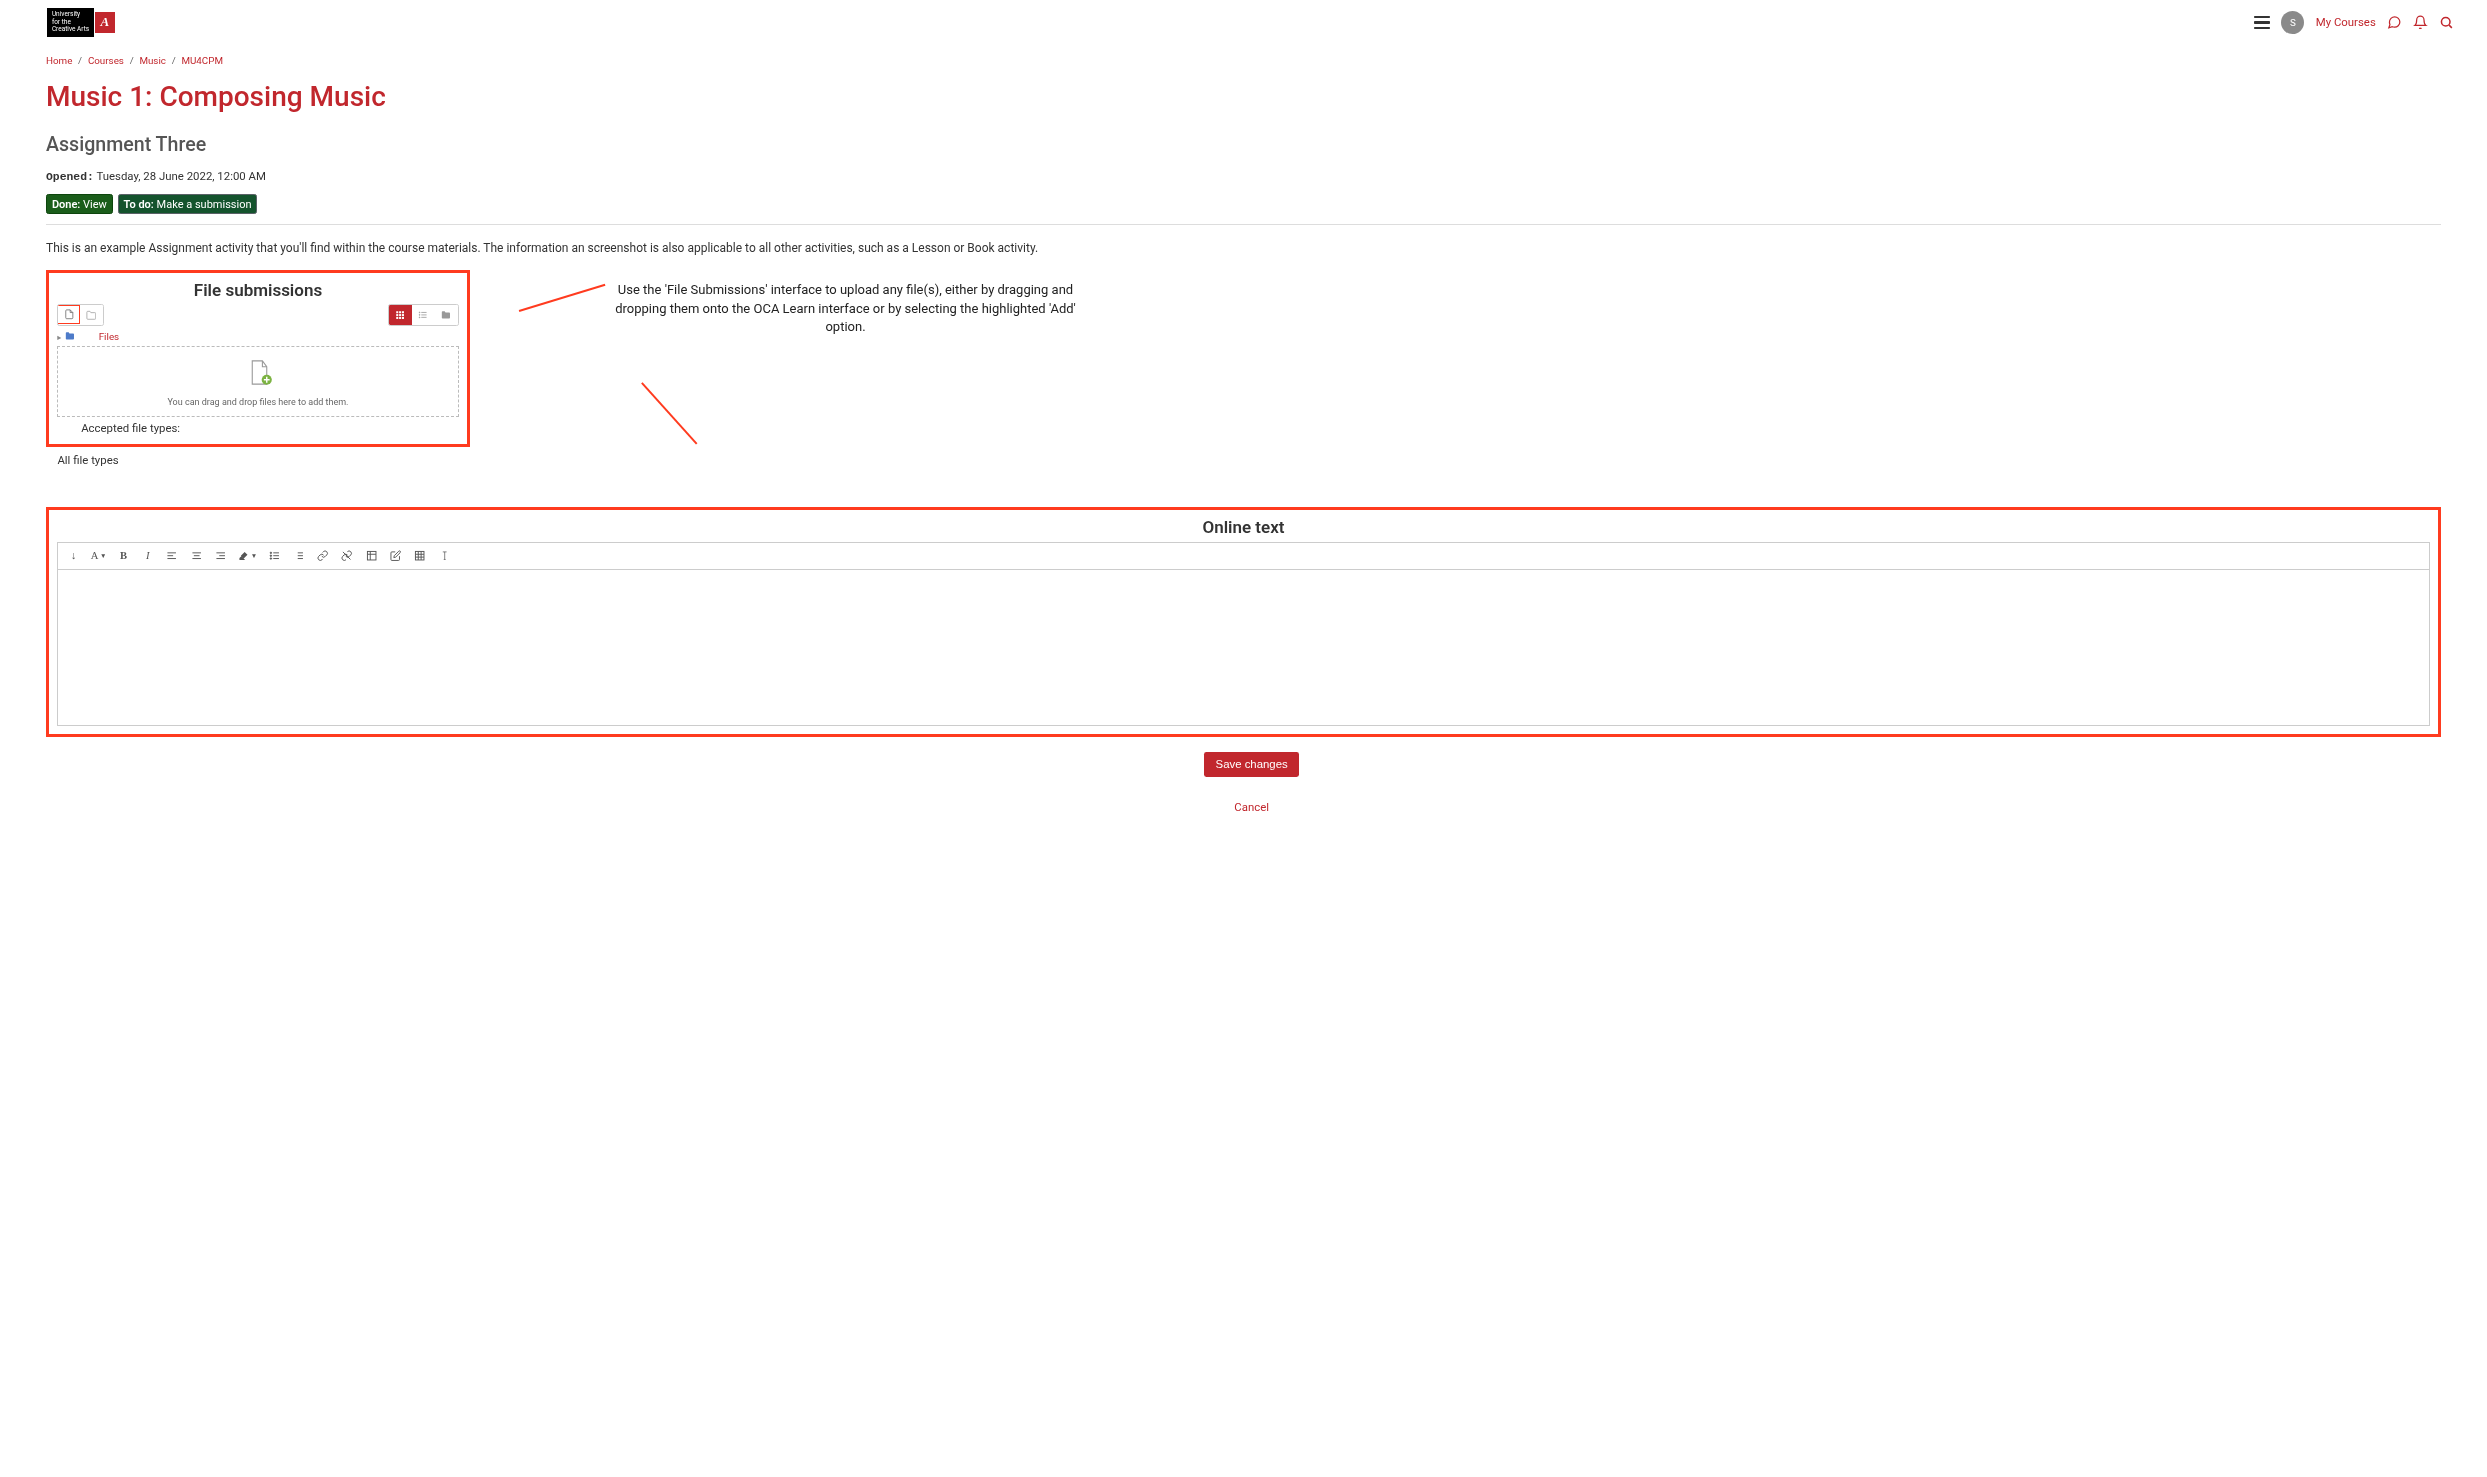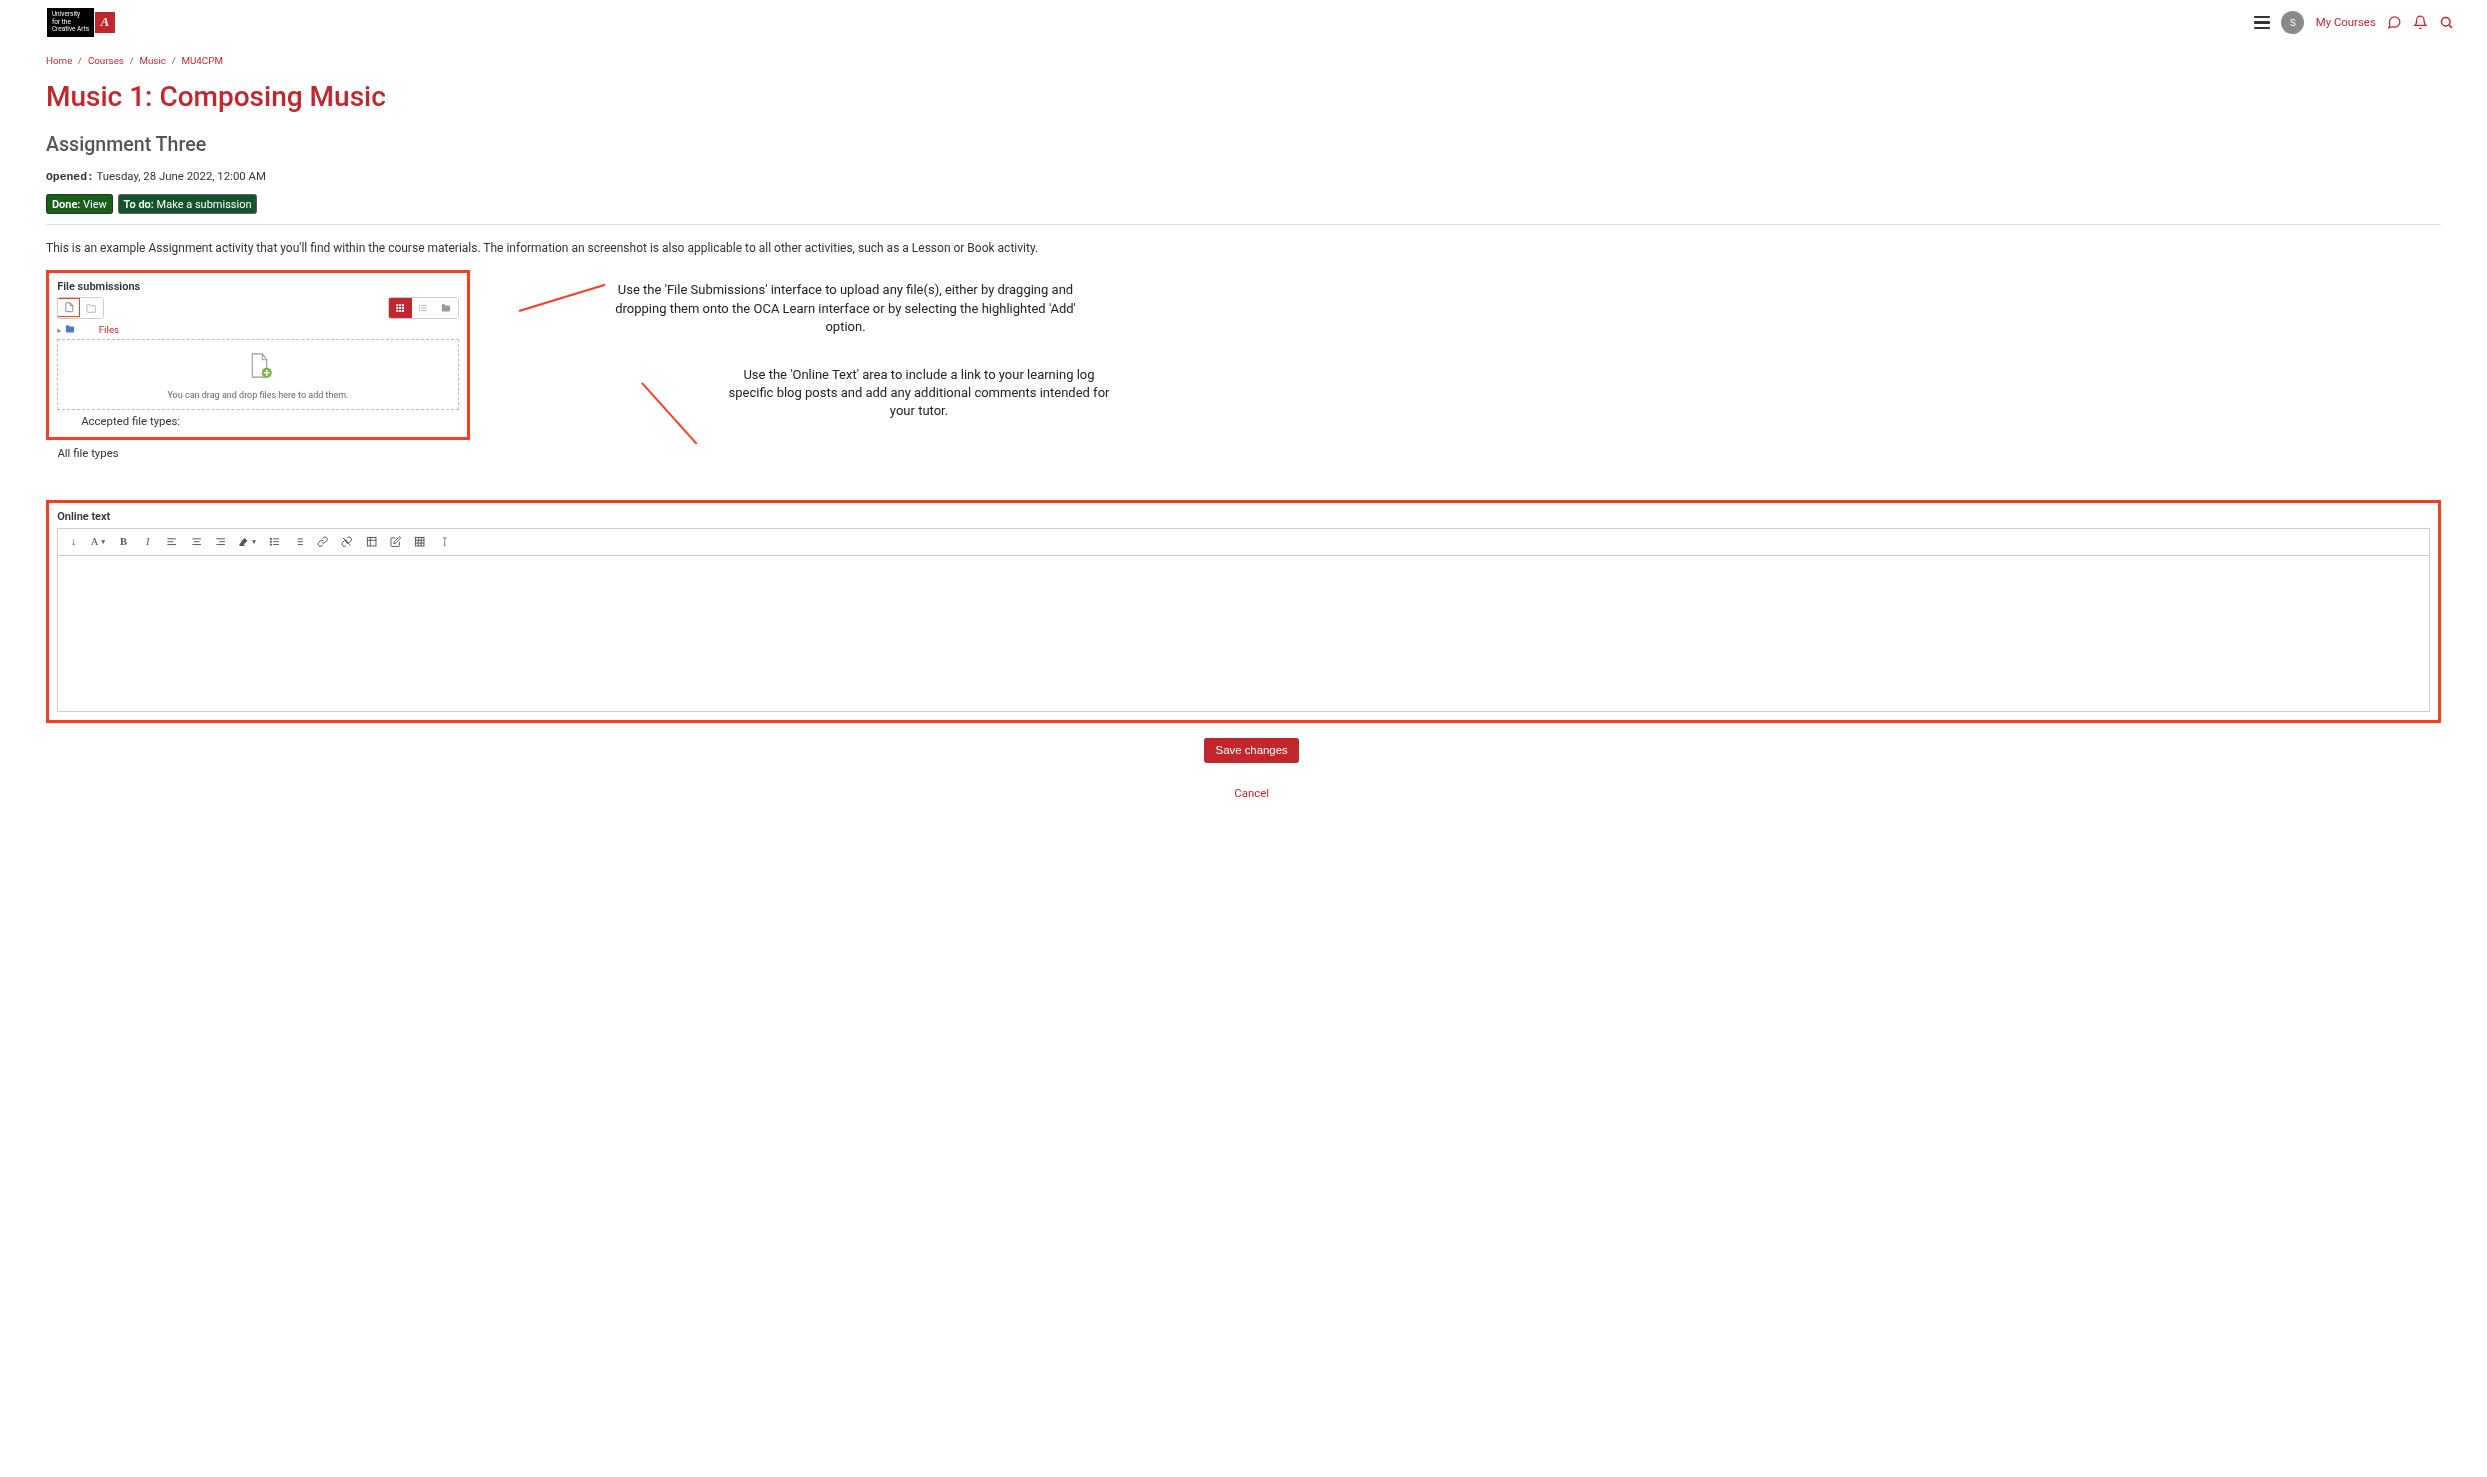--- a/index.html
+++ b/index.html
@@ -145,23 +145,24 @@
       gap: 0;
       position: relative;
     }
     .file-submissions-box {
       border: 3.3px solid #ff3b1f;
       padding: 6.5px 8.2px 8.2px;
       width: 424px;
     }
     .section-label {
       font-weight: 600;
-      font-size: 11px;
+      font-size: 17px;
       color: #333;
       margin-bottom: 4.9px;
+      text-align: center;
     }
     .file-toolbar {
       display: flex;
       justify-content: space-between;
       align-items: center;
       margin-bottom: 4.9px;
     }
     .file-toolbar-left {
       display: flex;
       border: 0.8px solid #ccc;
@@ -484,21 +485,20 @@
       <div class="accepted-label">Accepted file types:</div>
     </div>
 
     <div class="annotation-1">
       <div class="annot-line-1"></div>
       <div class="annot-text">Use the 'File Submissions' interface to upload any file(s), either by dragging and dropping them onto the OCA Learn interface or by selecting the highlighted 'Add' option.</div>
     </div>
 
     <div class="annotation-2">
       <div class="annot-line-2"></div>
-      <div class="annot-text-2">Use the 'Online Text' area to include a link to your learning log specific blog posts and add any additional comments intended for your tutor.</div>
     </div>
   </div>
 
   <div class="all-types">All file types</div>
 
   <div class="online-text-wrap">
     <div class="section-label">Online text</div>
     <div class="editor-box">
       <div class="editor-toolbar">
         <div class="etb-btn">↓</div>

